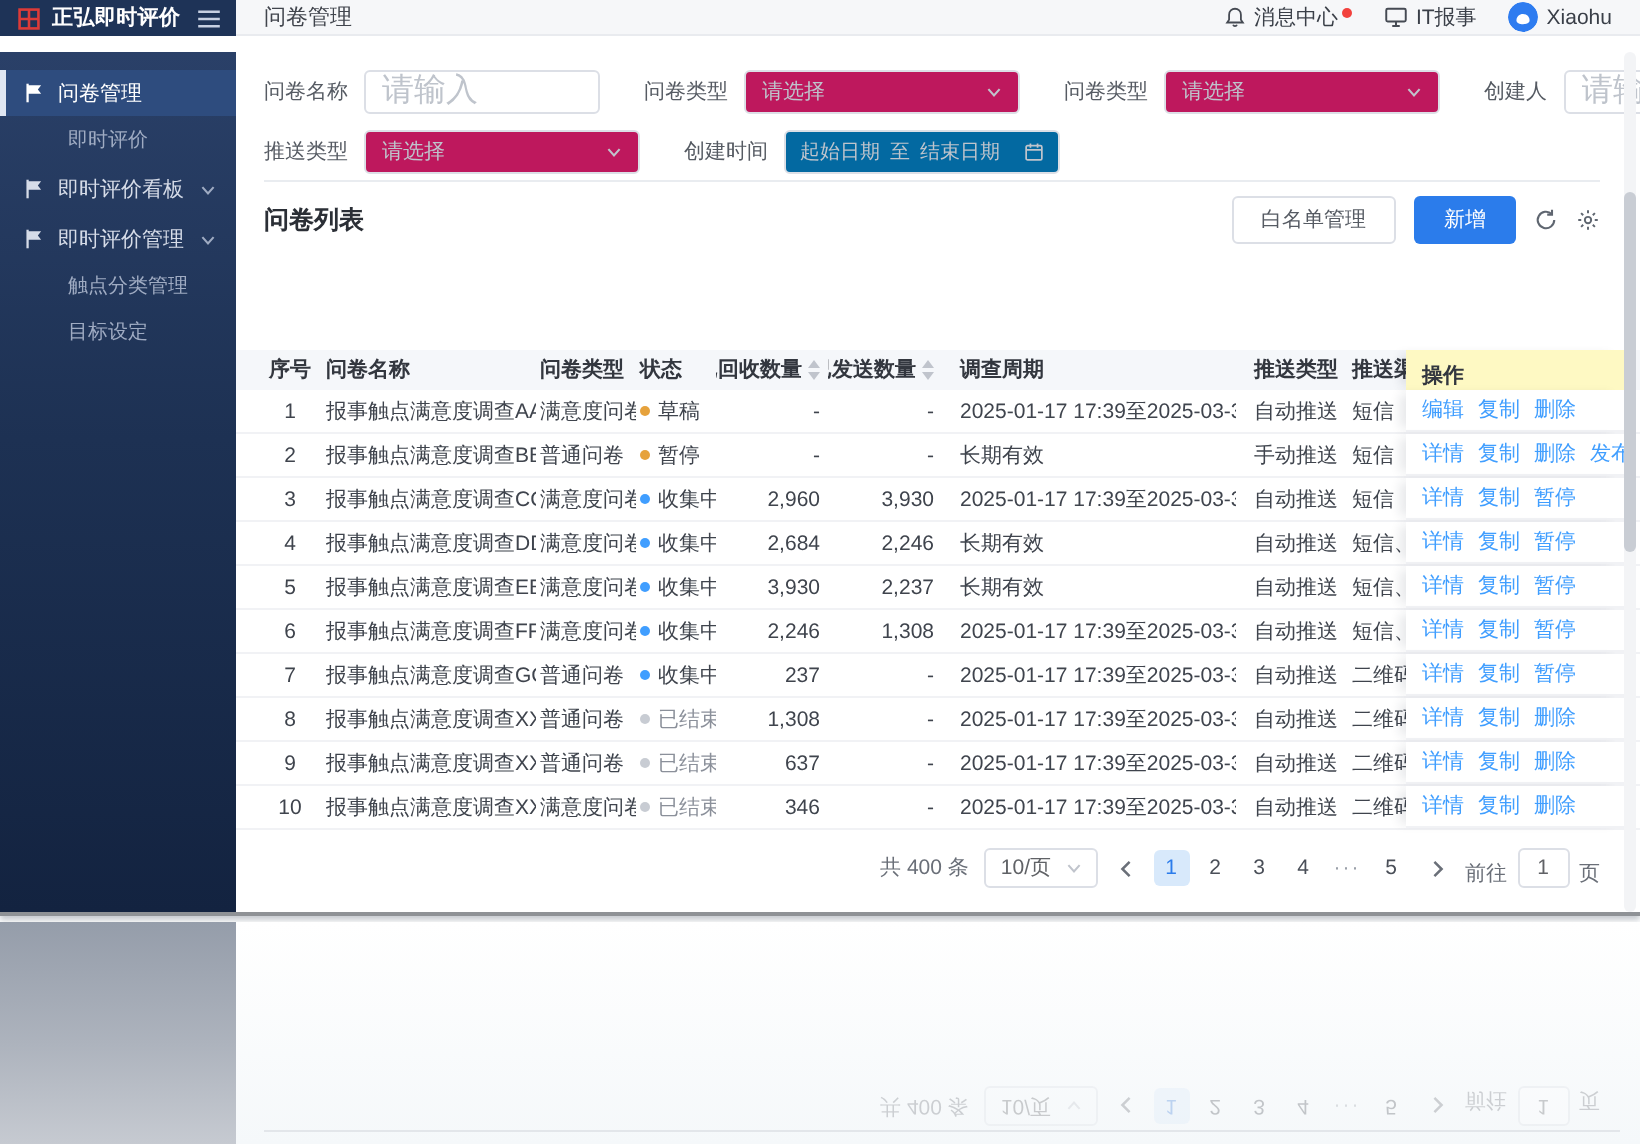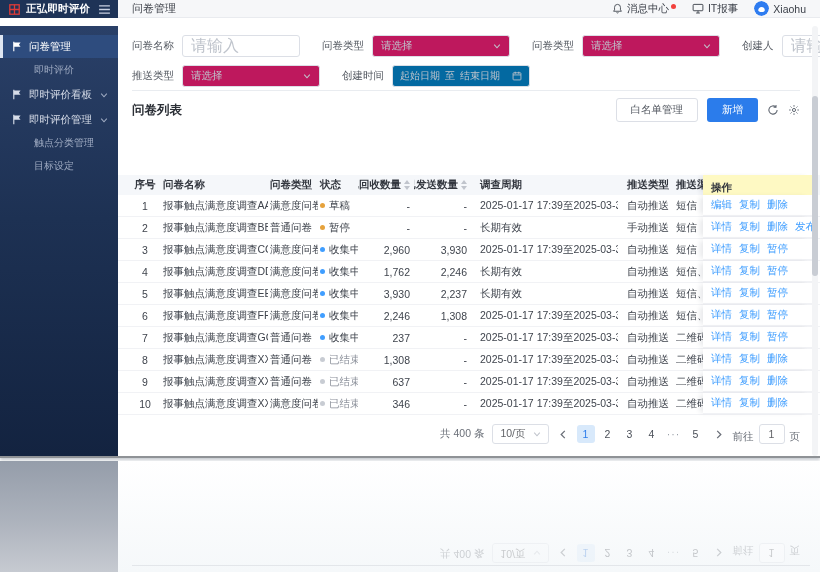--- a/index.html
+++ b/index.html
@@ -432,21 +432,21 @@
   </div>
             <div class="trow">
     <div class="tcells">
       <div class="tcell c0">4</div>
       <div class="tcell c1">报事触点满意度调查DDD</div>
       <div class="tcell c2">满意度问卷</div>
       <div class="tcell c3">
                   <span class="dot dot-primary"></span>
                   <span class="status-text">收集中</span>
                 </div>
-      <div class="tcell c4">1,762</div>
+      <div class="tcell c4">2,684</div>
       <div class="tcell c5">2,246</div>
       <div class="tcell c6">长期有效</div>
       <div class="tcell c7">自动推送</div>
       <div class="tcell c8">短信、A</div>
     </div>
     <div class="tops">
                 <span class="op-link">详情</span>
                 <span class="op-link">复制</span>
                 <span class="op-link">暂停</span>
               </div>

